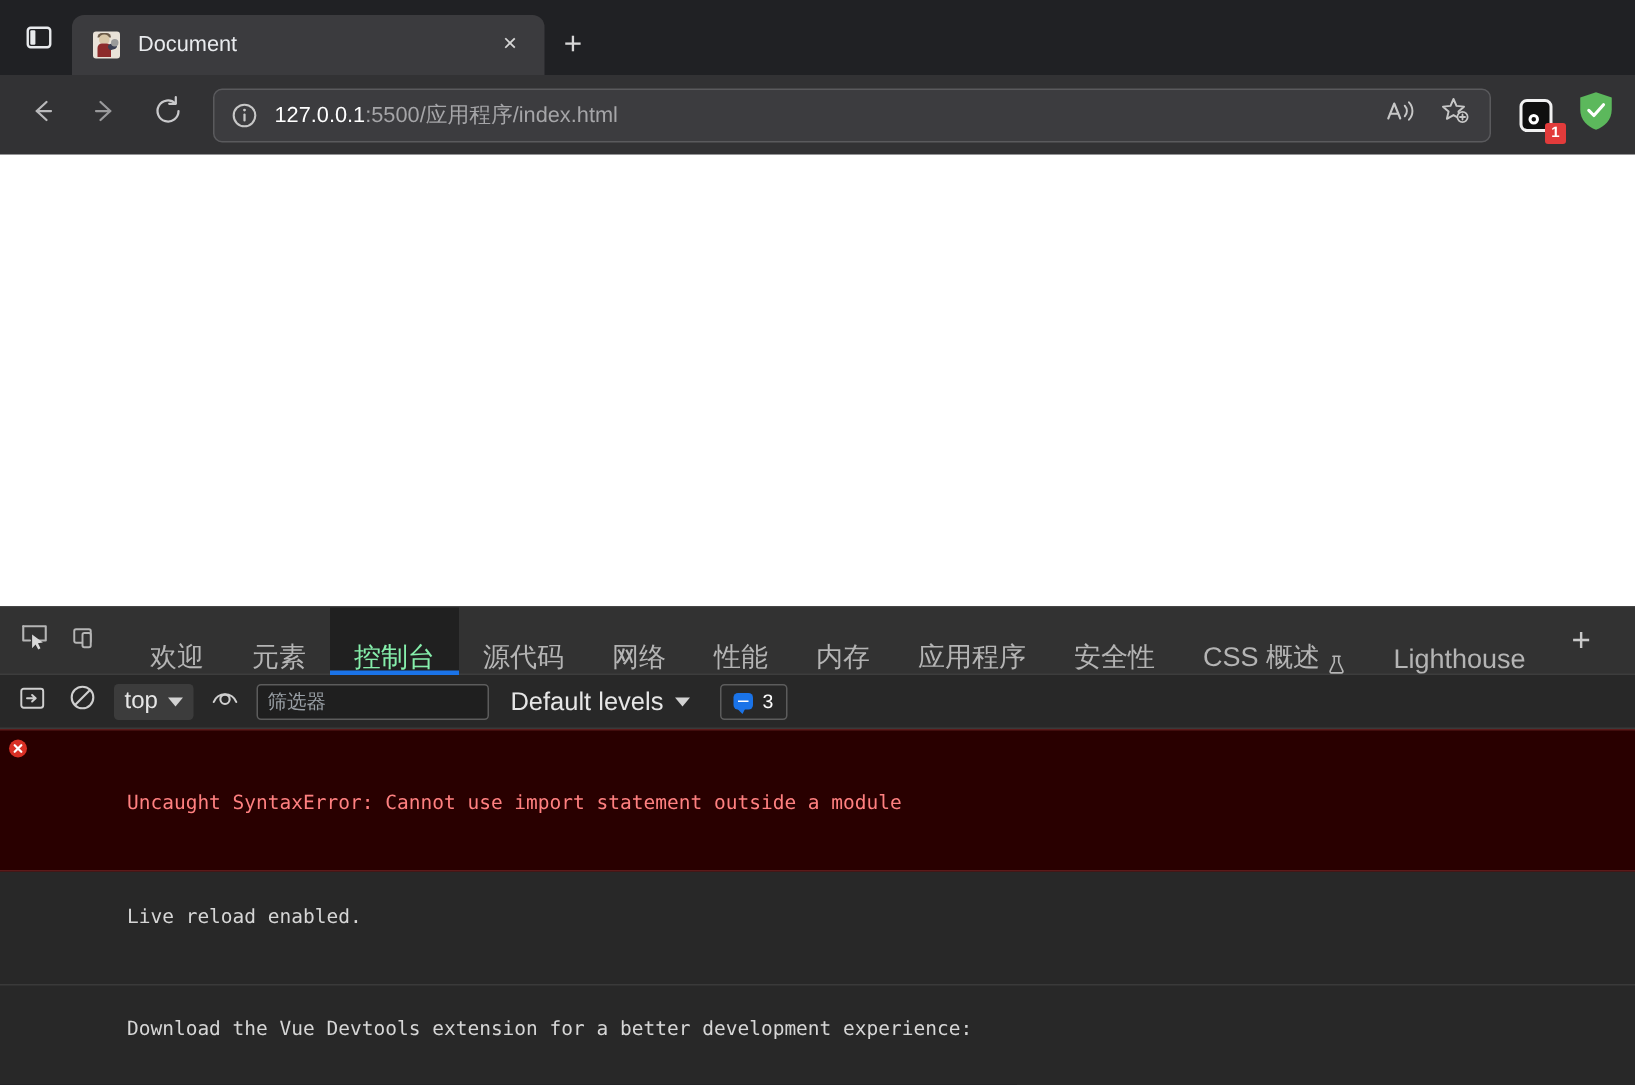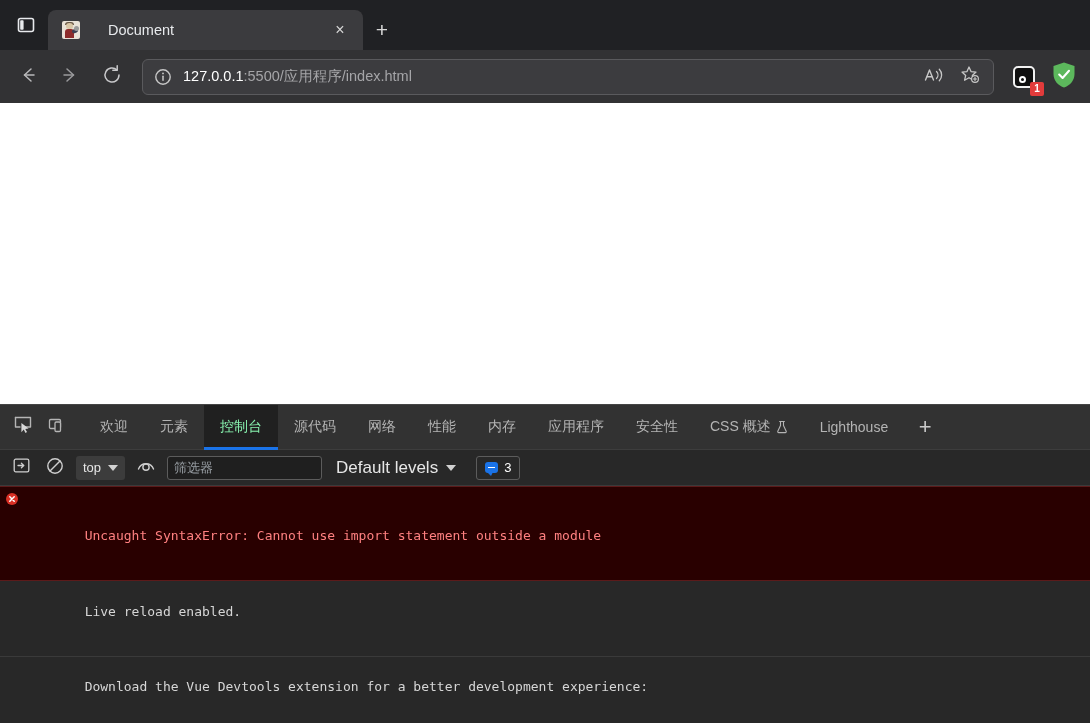--- a/index.html
+++ b/index.html
@@ -21,21 +21,21 @@
     width: 44px; height: 50px;
     display: flex; align-items: center; justify-content: center;
   }
   .sidebar-toggle svg { display: block; }
   .tab {
     width: 315px; height: 40px;
     background: #3b3b3e;
     border-radius: 8px 8px 0 0;
     display: flex; align-items: center;
     padding: 0 10px 0 14px;
-    gap: 28px;
+    gap: 12px;
   }
   .favicon {
     width: 18px; height: 18px; border-radius: 2px;
     background: #e9e2d8;
     position: relative; overflow: hidden; flex: 0 0 18px;
   }
   .favicon .head { position:absolute; left:4px; top:2px; width:7px; height:6px; background:#d9c7a8; border-radius:50% 50% 40% 40%; }
   .favicon .hair { position:absolute; left:3px; top:1px; width:9px; height:3px; background:#6b5a48; border-radius:4px 4px 0 0; }
   .favicon .body { position:absolute; left:3px; top:8px; width:9px; height:9px; background:#8d2b2b; border-radius:3px 3px 0 0; }
   .favicon .arm  { position:absolute; left:10px; top:8px; width:6px; height:4px; background:#3b3f52; border-radius:2px; transform: rotate(-18deg); }
@@ -111,22 +111,22 @@
     height: 45px; flex: 0 0 45px; background: #323232;
     display: flex; align-items: center; padding-left: 6px;
     border-bottom: 1px solid #3d3d3d;
   }
   .dt-icon-btn {
     width: 34px; height: 36px; display: flex;
     align-items: center; justify-content: center; color: #b5b5b5;
   }
   .dt-tabs { display: flex; align-items: stretch; height: 45px; margin-left: 10px; }
   .dt-tab {
-    display: flex; align-items: center; justify-content: center; gap: 5px;
-    padding: 16px 16px; color: #b4b4b4; font-size: 14px; position: relative;
+    display: flex; align-items: flex-end; justify-content: center; gap: 5px;
+    padding: 0 16px; color: #b4b4b4; font-size: 18px; position: relative;
     white-space: nowrap;
   }
   .dt-tab.active { color: #86efac; background: #202020; }
   .dt-tab.active::after {
     content: ""; position: absolute; left: 0; right: 0; bottom: 0;
     height: 3px; background: #1a73e8;
   }
   .flask { display: inline-flex; color: #b4b4b4; }
   .dt-add {
     width: 42px; height: 45px; display: flex; align-items: center;
@@ -135,21 +135,21 @@
 
   
   .console-toolbar {
     height: 36px; flex: 0 0 36px; background: #282828;
     display: flex; align-items: center; gap: 8px; padding: 0 8px;
     border-bottom: 1px solid #3a3a3a;
   }
   .ct-btn { width: 26px; height: 26px; display:flex; align-items:center; justify-content:center; color:#cfcfcf;}
   .ctx-select {
     height: 24px; background: #3c3c3c; border-radius: 3px; color: #e6e6e6;
-    font-size: 13px; display: flex; align-items: center; gap: 7px; padding: 0 7px;
+    font-size: 16px; display: flex; align-items: center; gap: 7px; padding: 0 7px;
   }
   .caret { width: 0; height: 0; border-left: 5px solid transparent; border-right: 5px solid transparent; border-top: 6px solid #d2d2d2; }
   .filter-box {
     width: 155px; height: 24px; background: #1f1f1f;
     border: 1px solid #5c5c5c; border-radius: 3px;
     display: flex; align-items: center; padding: 0 6px;
   }
   .filter-box input {
     background: transparent; border: none; outline: none;
     color: #ffffff; font-size: 13px; width: 100%;

